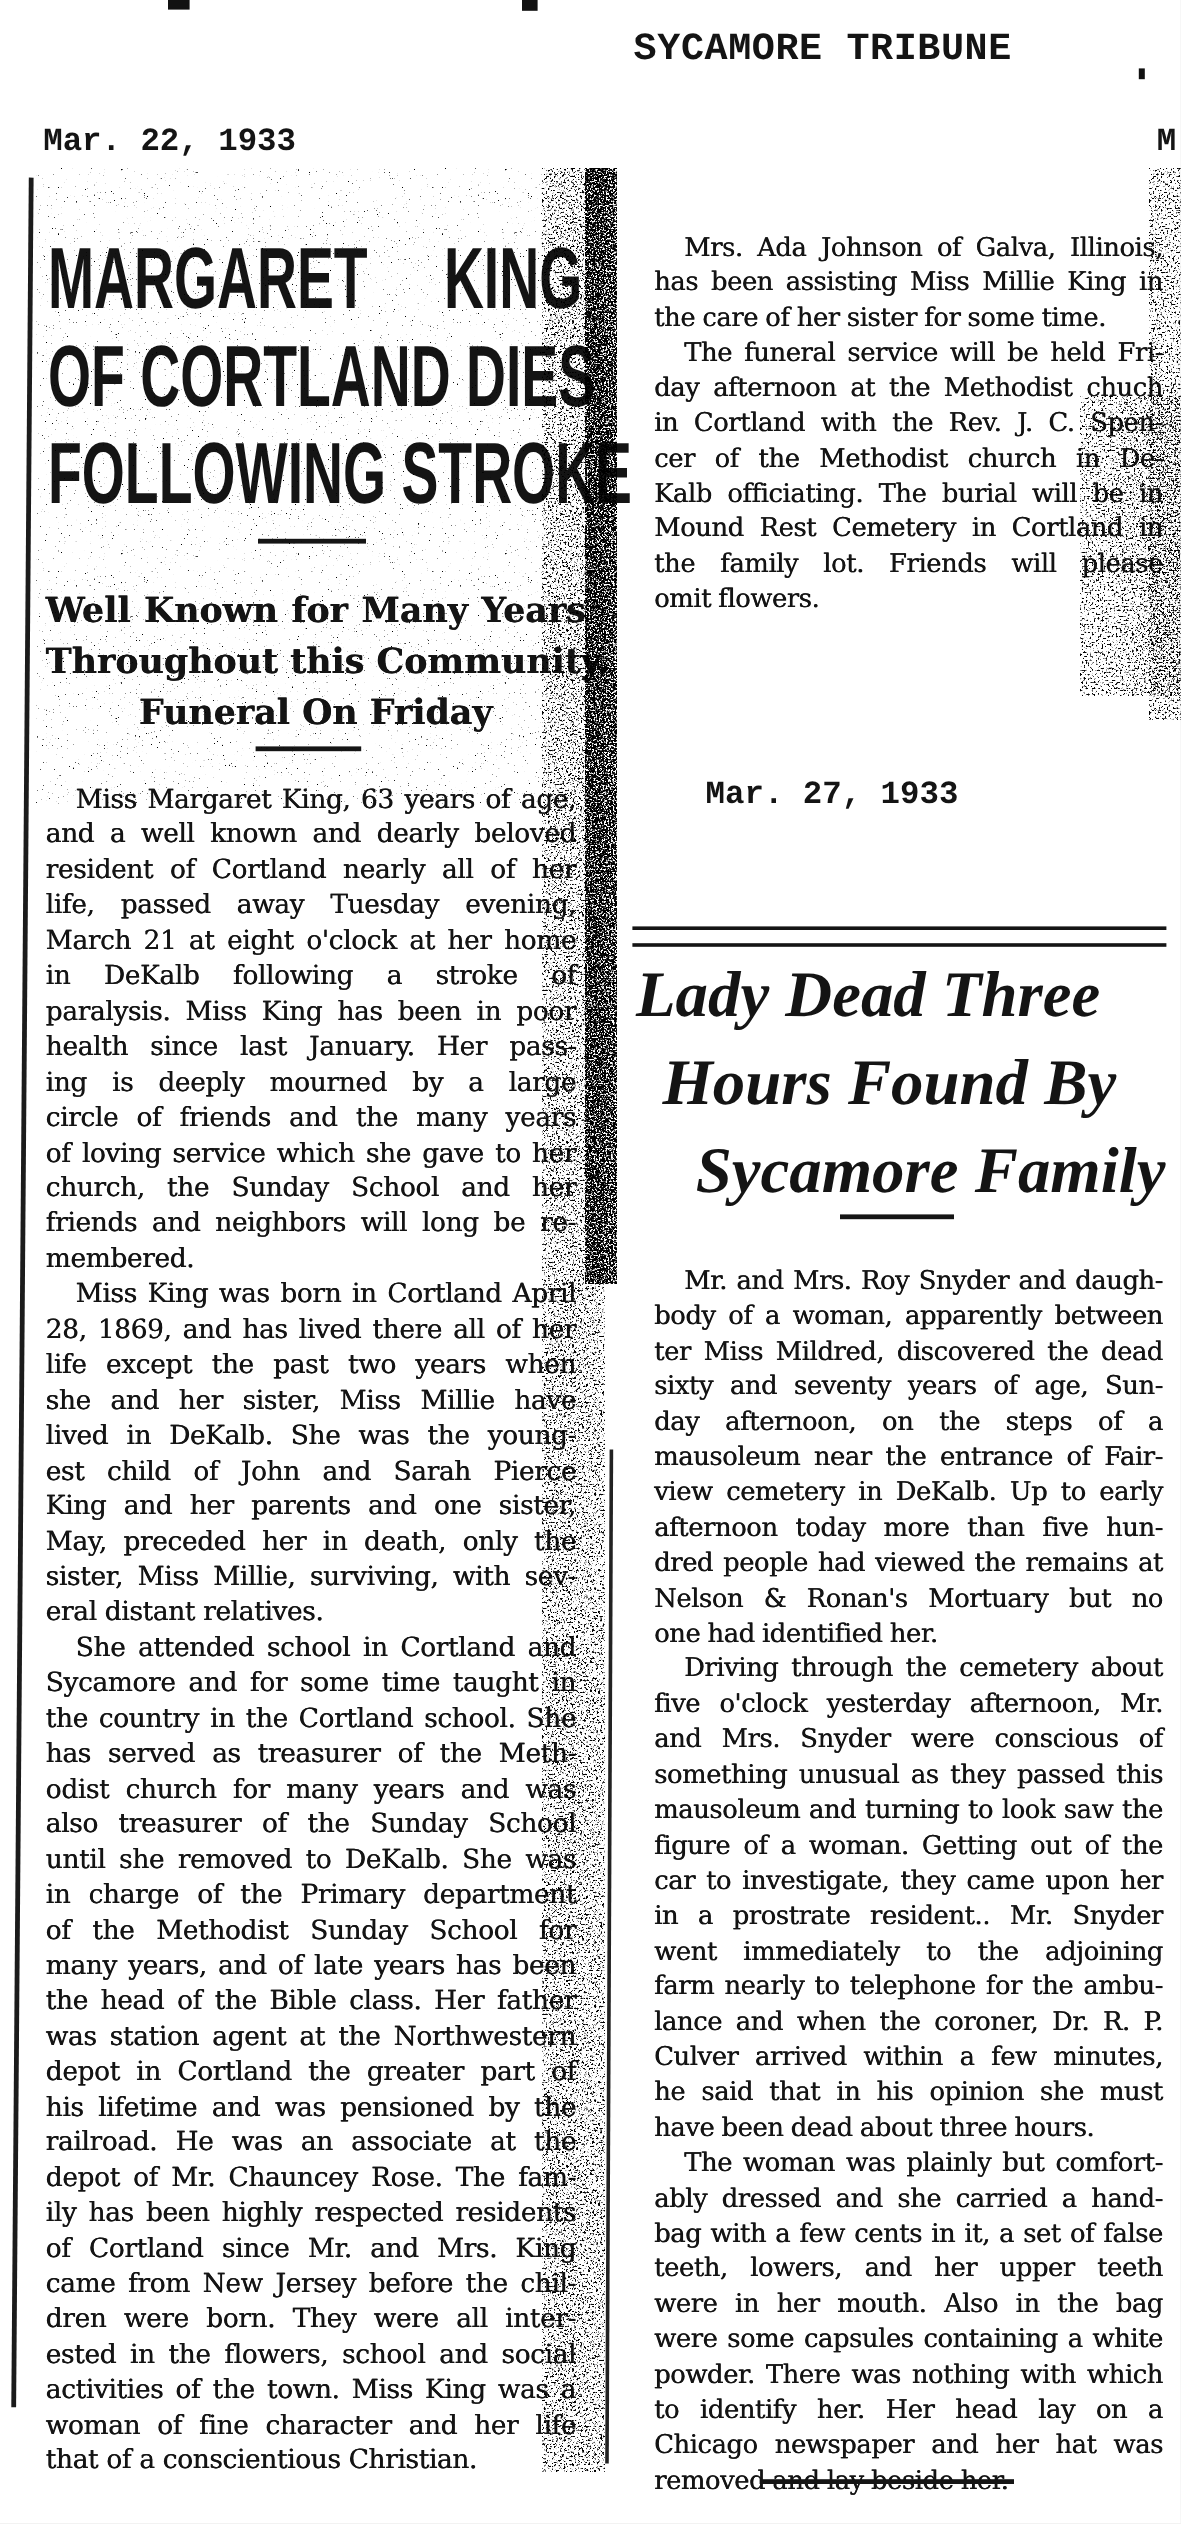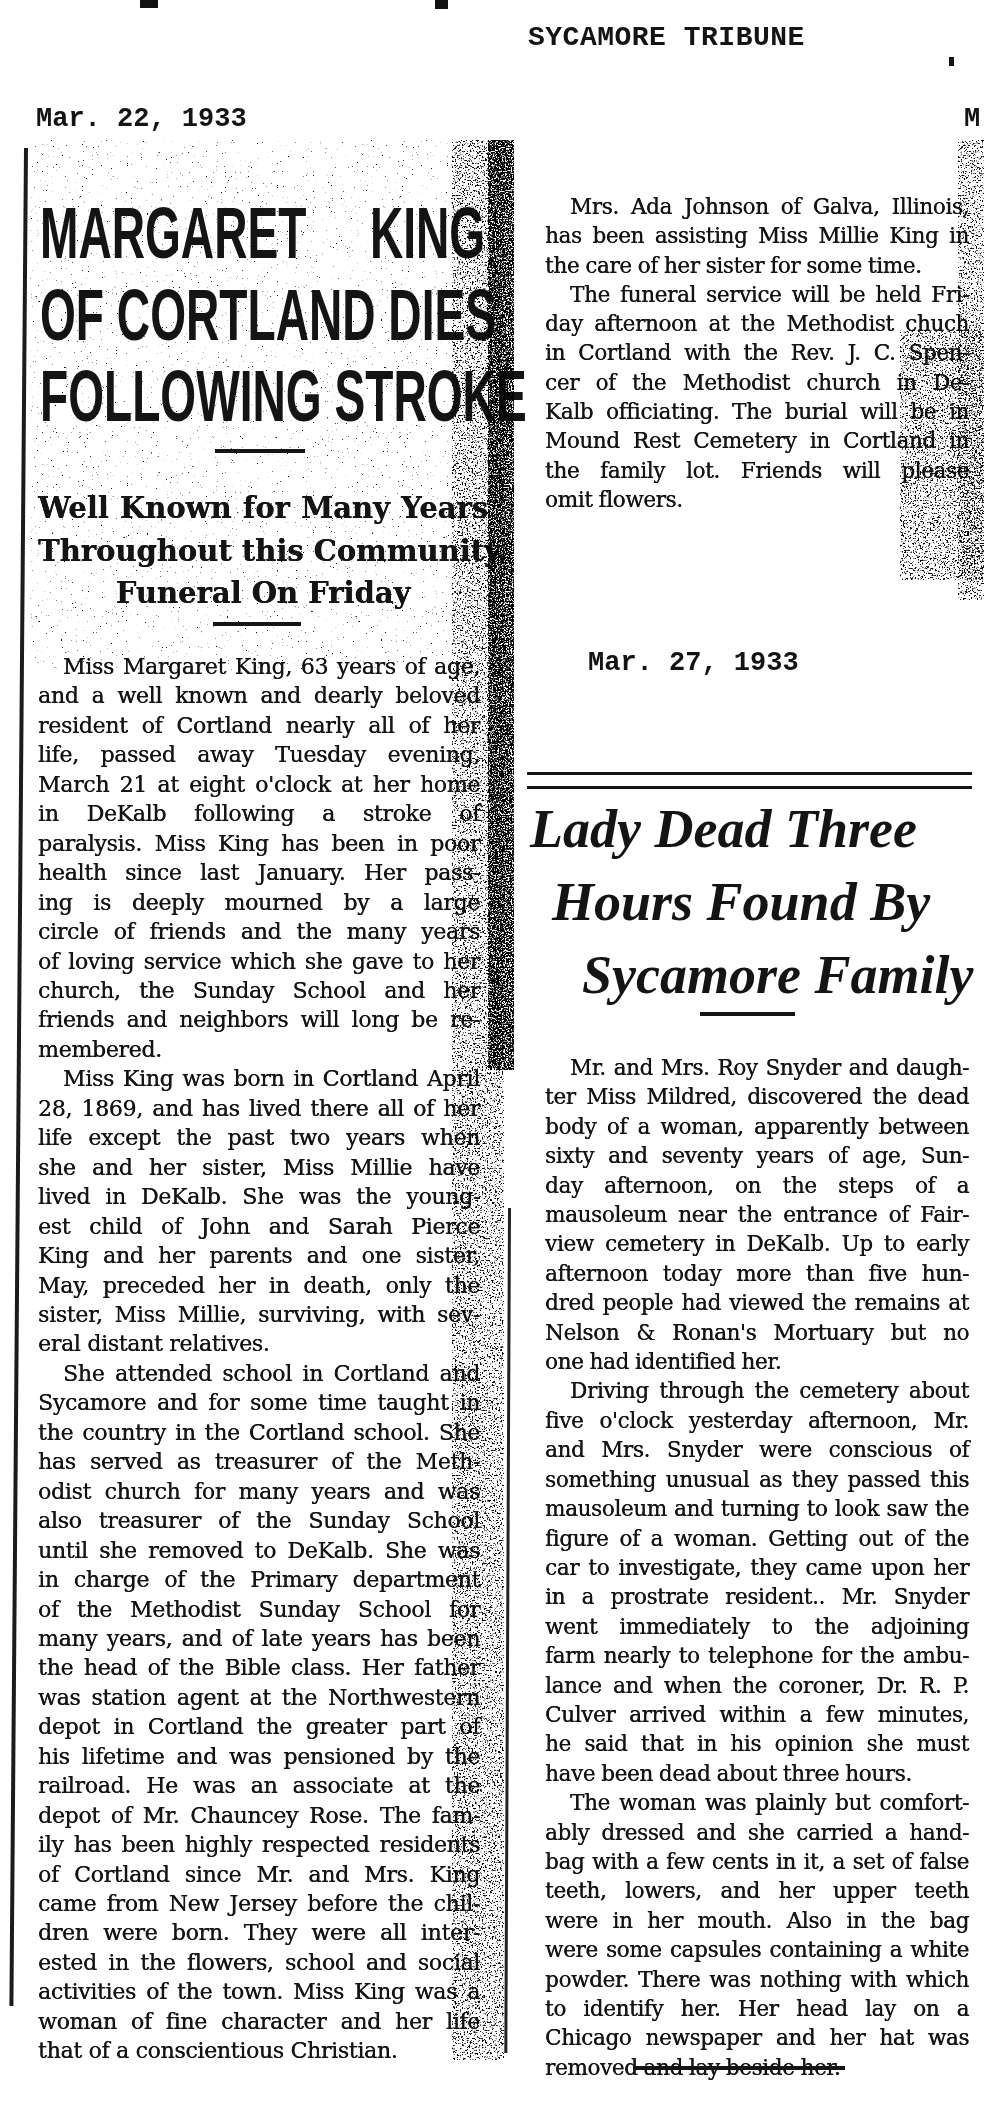--- a/index.html
+++ b/index.html
@@ -11,21 +11,21 @@
   .mono { font-family:"Liberation Mono", monospace; font-weight:700; white-space:nowrap; }
 
   
   .tl { text-align:justify; text-align-last:justify; white-space:nowrap; }
   .para .tl:first-child { text-indent:25px; }
   .para .tl:last-child  { text-align-last:left; }
 
   .ink { text-shadow:0.35px 0 0 currentColor; }
 
   
-  .pub-title { position:absolute; left:528px; top:22px; font-size:28px; letter-spacing:0.5px; }
+  .pub-title { position:absolute; left:528px; top:22px; font-size:32px; letter-spacing:0.5px; }
   .date-left { position:absolute; left:36px;  top:104px; font-size:27px; }
   .date-2    { position:absolute; left:588px; top:648px; font-size:27px; }
   .partial-m { position:absolute; left:964px; top:104px; font-size:27px; }
 
   
   .headline1 {
     position:absolute; left:40px; top:192px; width:560px;
     transform:scale(0.795,1.25); transform-origin:left top;
     font-family:"Liberation Sans", sans-serif; font-weight:700;
     font-size:58px; line-height:65px;
@@ -51,21 +51,21 @@
     font-size:21.5px; line-height:29.4px; letter-spacing:-0.35px; word-spacing:-0.5px;
   }
 
   
   .headline2 {
     position:absolute; left:530px; top:793px; width:450px;
     font-family:"Liberation Serif", serif; font-style:italic; font-weight:700;
     font-size:54px; line-height:73px; white-space:nowrap;
   }
   .headline2 .h2line:nth-child(2) { margin-left:22px; }
-  .headline2 .h2line:nth-child(3) { margin-left:52px; }
+  .headline2 .h2line:nth-child(3) { margin-left:41px;text-align:center; }
 
   .double-rule {
     position:absolute; left:527px; top:772px; width:445px; height:11px;
     border-top:3px solid #151515; border-bottom:3px solid #151515;
   }
 
   
   .clip-border-left {
     position:absolute; left:24px; top:148px; width:4px; height:1858px;
     background:#1b1b1b; transform:rotate(0.45deg); transform-origin:top left;
@@ -208,22 +208,22 @@
     <div class="h2line">Sycamore Family</div>
   </div>
 
   <div class="rule" style="left:700px;top:1012px;width:95px;height:4px"></div>
 
   <div class="clip-line-right"></div>
 
   <div class="col-right-body ink">
     <div class="para">
         <div class="tl">Mr. and Mrs. Roy Snyder and daugh-</div>
+        <div class="tl">body of a woman, apparently between</div>
         <div class="tl">ter Miss Mildred, discovered the dead</div>
-        <div class="tl">body of a woman, apparently between</div>
         <div class="tl">sixty and seventy years of age, Sun-</div>
         <div class="tl">day afternoon, on the steps of a</div>
         <div class="tl">mausoleum near the entrance of Fair-</div>
         <div class="tl">view cemetery in DeKalb. Up to early</div>
         <div class="tl">afternoon today more than five hun-</div>
         <div class="tl">dred people had viewed the remains at</div>
         <div class="tl">Nelson &amp; Ronan's Mortuary but no</div>
         <div class="tl">one had identified her.</div>
       </div>
     <div class="para">

